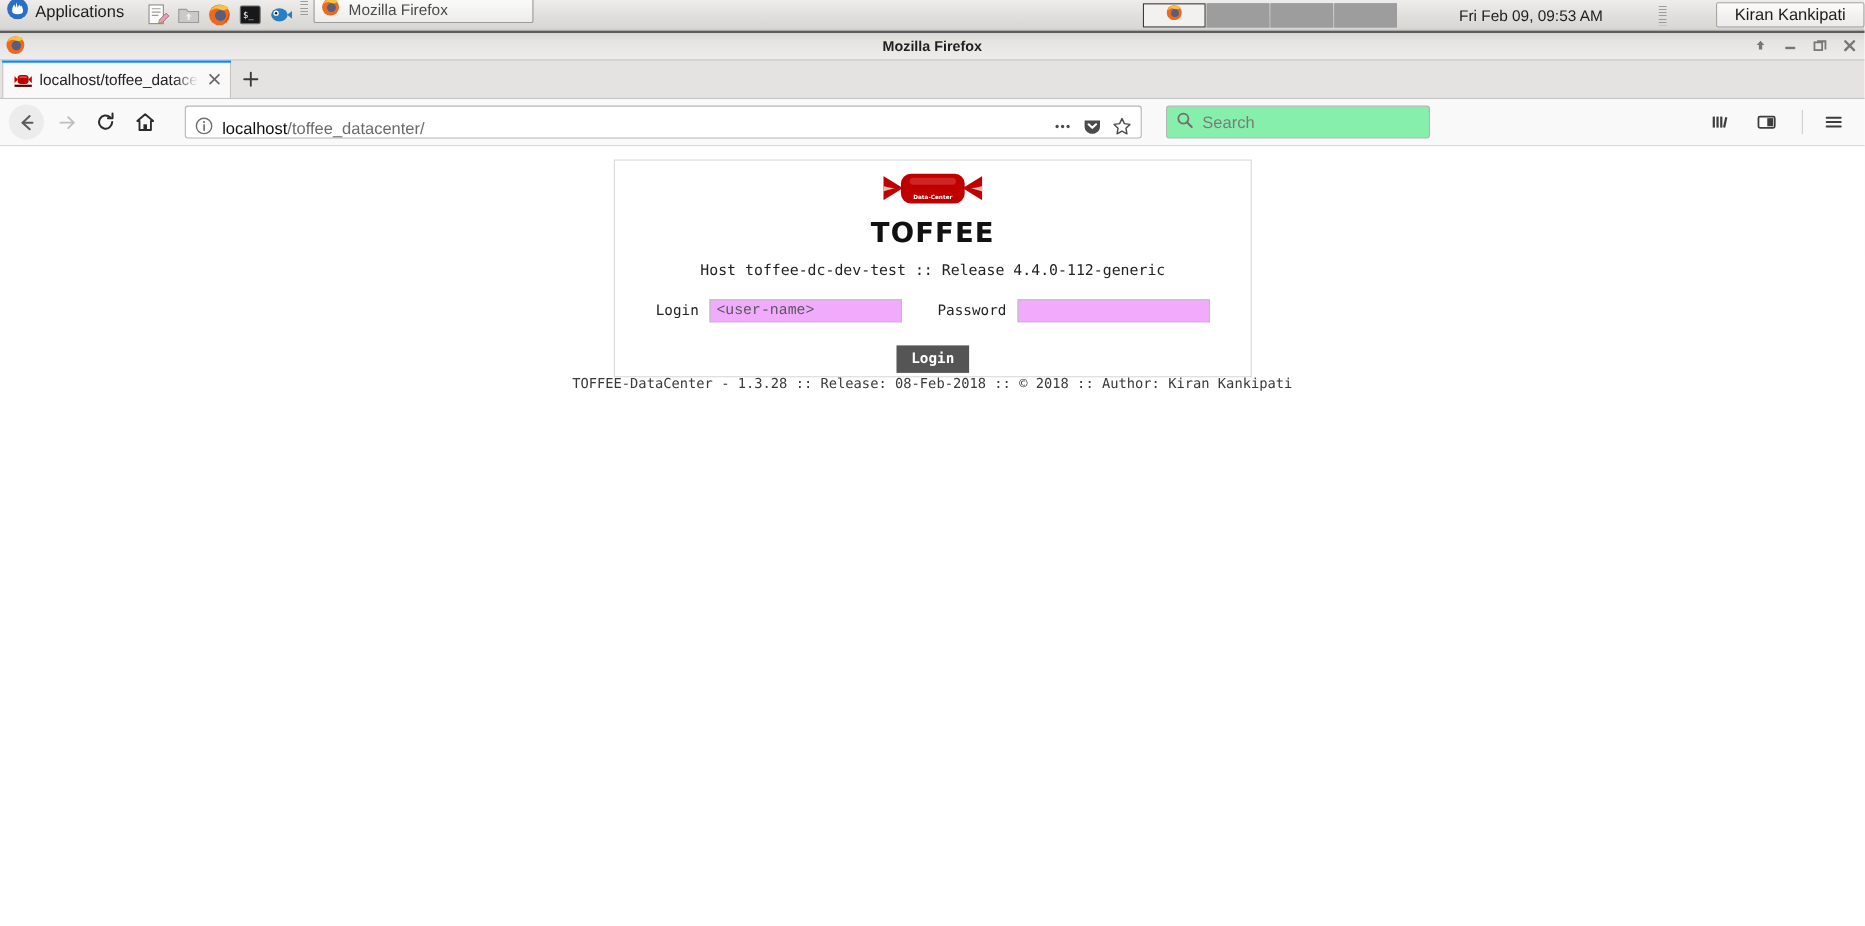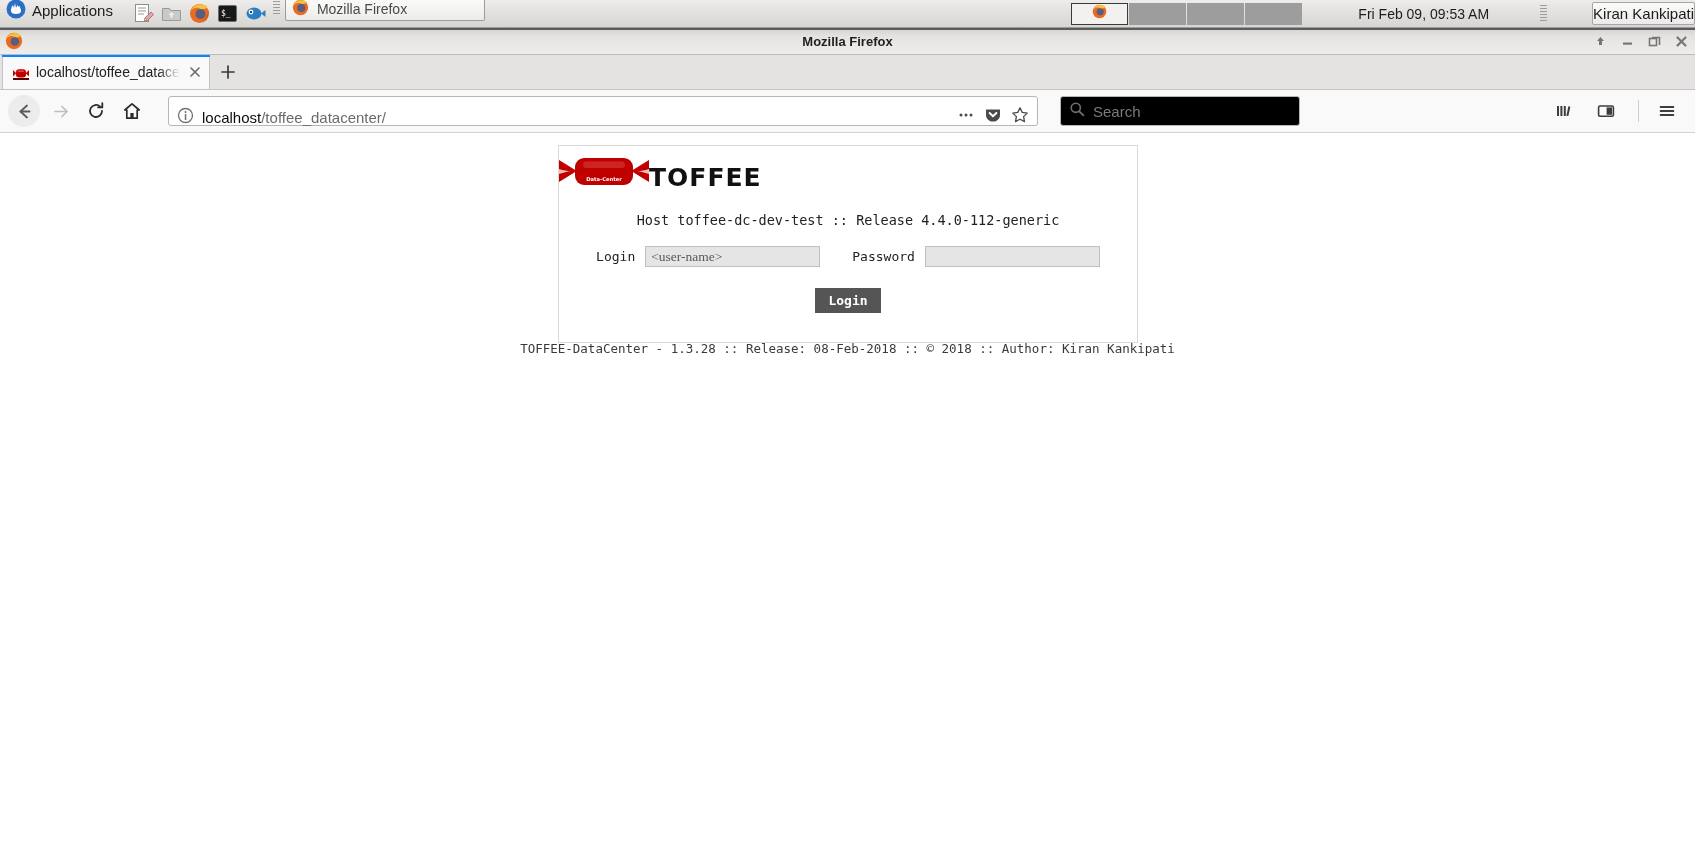--- a/index.html
+++ b/index.html
@@ -53,21 +53,21 @@
   }
   .ws.active {
     background: #f2f1ef; border: 1px solid #3a3a3a;
   }
   .clock { font-size: 14px; color: #1d1d1d; padding: 0 10px; white-space: nowrap; }
   .panel-sep {
     width: 7px; height: 18px;
     background: repeating-linear-gradient(to bottom, #9c9c9c 0px, #9c9c9c 1px, transparent 1px, transparent 3px);
   }
   .username-btn {
-    font-size: 15px; color: #1b1b1b; padding: 2px 0; margin-left: 4px;
+    font-size: 15px; color: #1b1b1b; padding: 2px 16px; margin-left: 4px;
     background: linear-gradient(to bottom, #fbfbfa, #eceaea);
     border: 1px solid #a8a6a4; border-radius: 2px; white-space: nowrap;
   }
 
   
   #ff-window {
     position: absolute; left: 0; top: 28px;
     width: 1695px; height: 814px;
     background: #f9f9f9;
   }
@@ -133,61 +133,61 @@
   #urlbar {
     flex: 0 0 auto; width: 870px; height: 30px; margin-left: 16px;
     background: #fff; border: 1px solid #b6b6b6; border-radius: 3px;
     display: flex; align-items: center; padding: 12px 5px 0 8px;
   }
   .url-text { flex: 1 1 auto; font-size: 15px; color: #6b6b6b; margin-left: 8px; white-space: nowrap; }
   .url-host { color: #0d0d0d; }
   .url-icons { display: flex; align-items: center; gap: 9px; padding-right: 3px; }
   #searchbar {
     flex: 0 0 auto; width: 240px; height: 30px; margin-left: 22px;
-    background: #000000; border: 1px solid #b6b6b6; border-radius: 3px;
+    background: #86efac; border: 1px solid #b6b6b6; border-radius: 3px;
     display: flex; align-items: center; padding: 0 8px; gap: 8px;
   }
   .search-ph { font-size: 15px; color: #7b7b7b; }
   .navbar-spacer { flex: 1 1 auto; }
   .navbar-right { display: flex; align-items: center; gap: 6px; }
   .sep-v { width: 1px; height: 22px; background: #d0cecd; margin: 0 6px; }
 
   
   #content {
     position: relative; height: calc(814px - 27px - 35px - 43px);
     background: #ffffff;
   }
   #login-card {
     position: absolute; left: 558px; top: 12px;
     width: 580px; height: 198px;
     border: 1px solid #d9d9d9; background: #fff;
   }
   .logo-wrap {
-    margin-top: 10px; display: flex; flex-direction: row; align-items: center; text-align: right;
+    margin-top: 10px; display: flex; flex-direction: column; align-items: center; text-align: right;
   }
   .candy { position: relative; width: 90px; height: 42px; }
   .candy svg { display: block; }
   .brand {
     font-family: "DejaVu Sans", sans-serif;
     font-size: 25px; font-weight: bold; letter-spacing: 1px;
     color: #111; line-height: 1; margin-top: 1px;
   }
   .hostline {
     text-align: center; margin-top: 14px;
     font-family: "DejaVu Sans Mono", monospace; font-size: 13.5px; color: #222;
   }
   .hostline b { font-weight: normal; }
   .form-row {
     display: flex; align-items: center; justify-content: center;
     margin-top: 18px; gap: 10px;
   }
   .flabel { font-family: "DejaVu Sans Mono", monospace; font-size: 13px; color: #222; }
   .finput {
-    width: 175px; height: 21px; border: 1px solid #bfbfbf; background: #e5e5e5;
-    font-family: Liberation Serif, serif; font-size: 13.5px; color: #595959;
+    width: 175px; height: 21px; border: 1px solid #bfbfbf; background: #f0abfc;
+    font-family: Liberation Mono, monospace; font-size: 13.5px; color: #595959;
     padding: 0 5px; outline: none;
   }
   .finput::placeholder { color: #595959; opacity: 1; }
   .pw-label { margin-left: 22px; }
   .btn-row { display: flex; justify-content: center; margin-top: 21px; }
   #login-btn {
     background: #555555; color: #fff; border: none;
     font-family: "DejaVu Sans Mono", monospace; font-size: 13px; font-weight: bold;
     padding: 5px 13px; cursor: pointer;
   }

